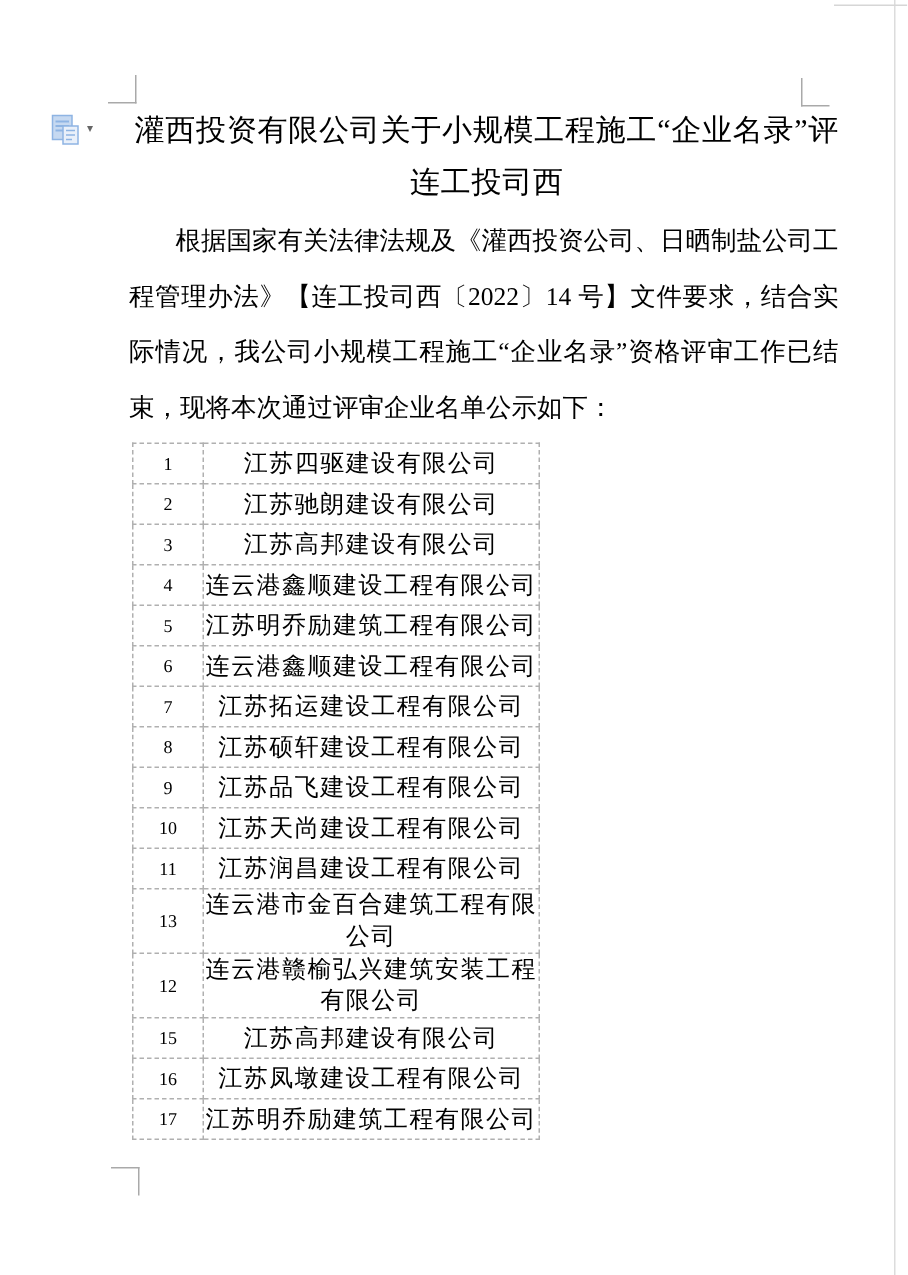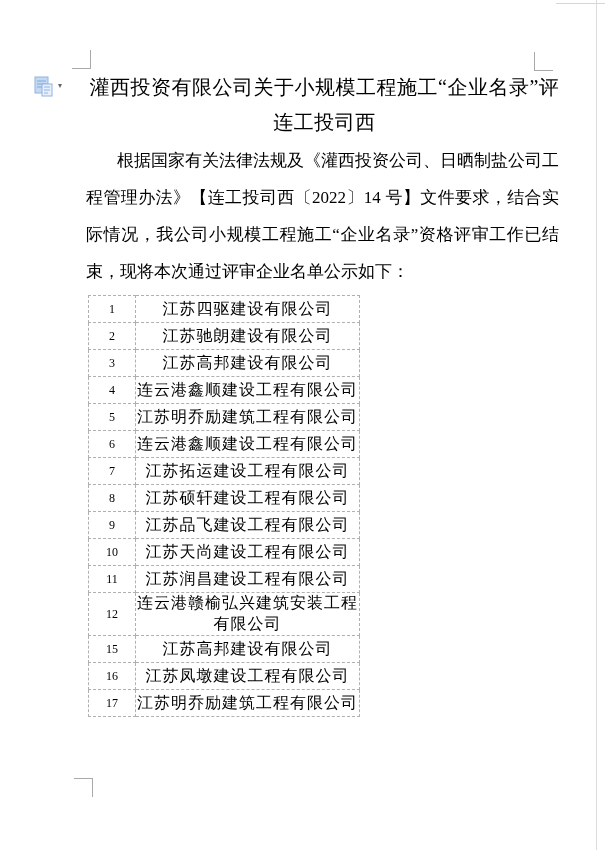--- a/index.html
+++ b/index.html
@@ -131,20 +131,24 @@
     <td class="num">10</td>
     <td class="comp">江苏天尚建设工程有限公司</td>
   </tr>
 
   <tr>
     <td class="num">11</td>
     <td class="comp">江苏润昌建设工程有限公司</td>
   </tr>
 
 
+  <tr>
+    <td class="num">13</td>
+    <td class="comp">连云港市金百合建筑工程有限公司</td>
+  </tr>
 
   <tr>
     <td class="num">12</td>
     <td class="comp">连云港赣榆弘兴建筑安装工程有限公司</td>
   </tr>
 
   <tr>
     <td class="num">15</td>
     <td class="comp">江苏高邦建设有限公司</td>
   </tr>

